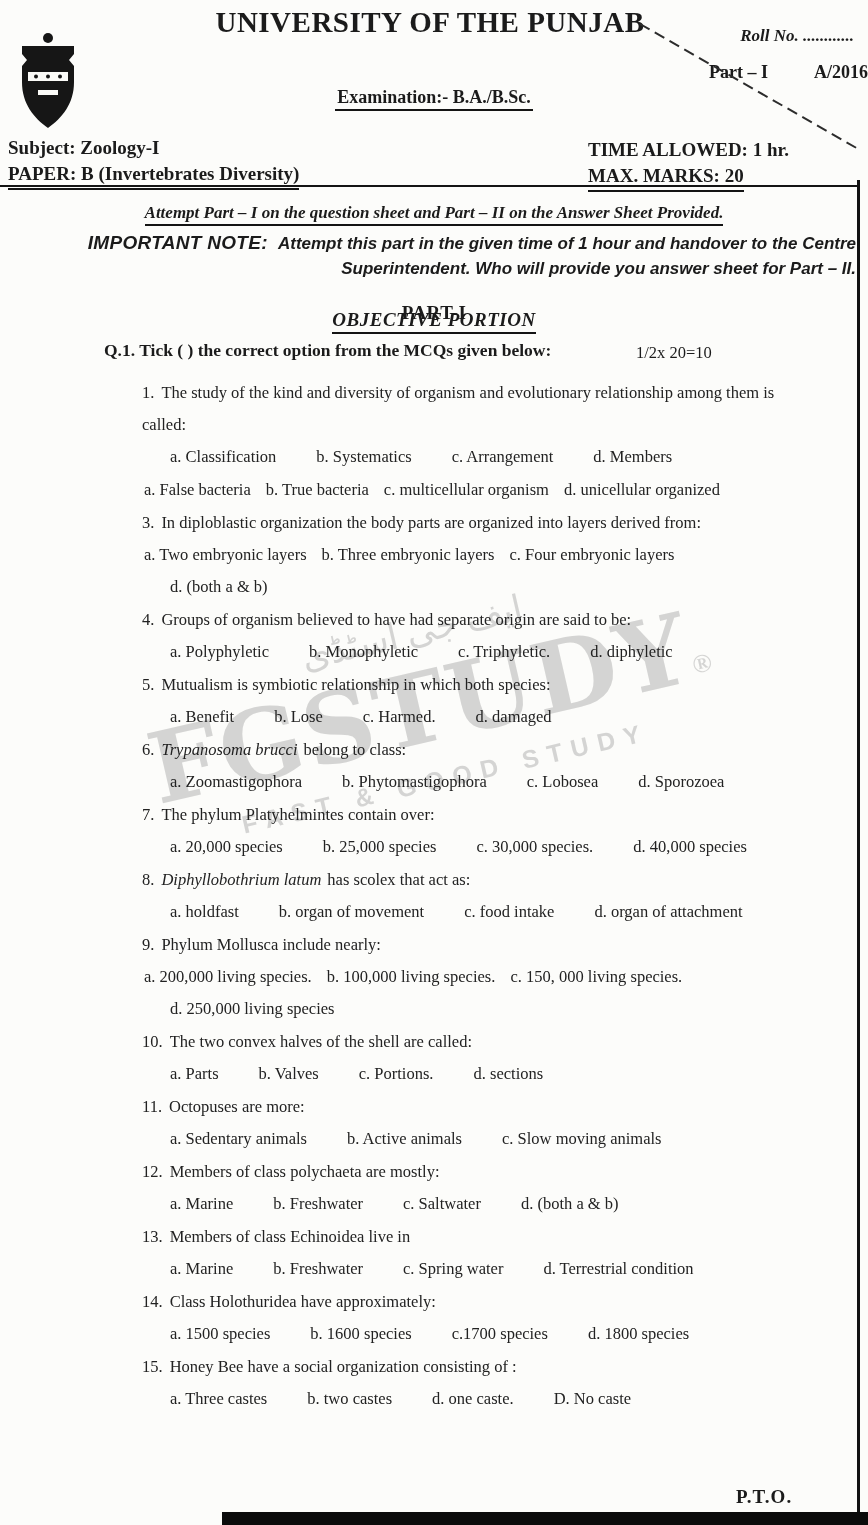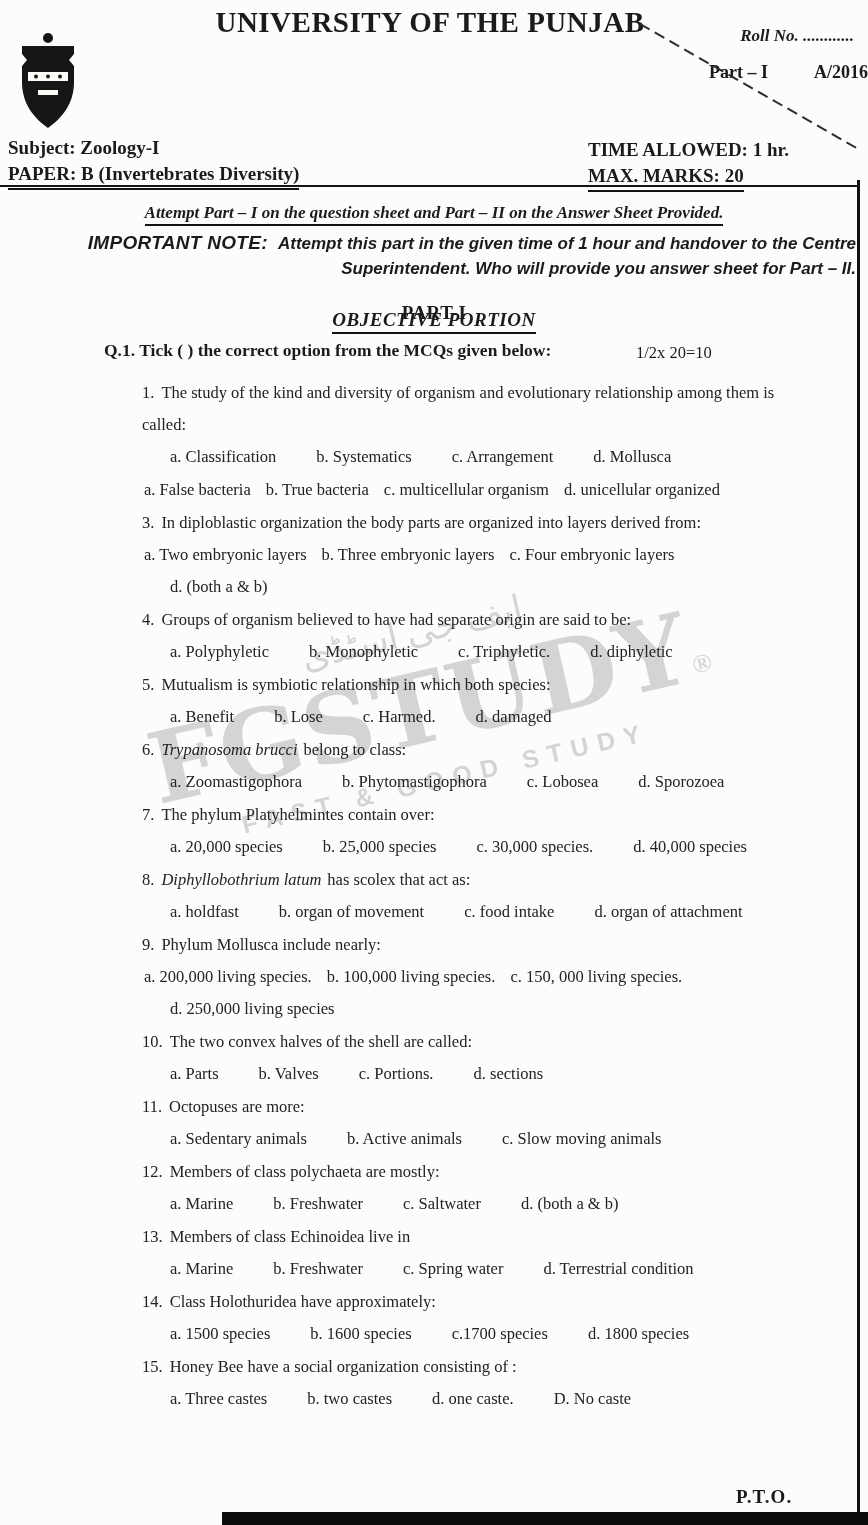--- a/index.html
+++ b/index.html
@@ -92,20 +92,23 @@
     </svg>
   </div>
 
   <div class="university">UNIVERSITY OF THE PUNJAB</div>
   <div class="roll-no">Roll No. ............</div>
 
   <div class="part-line">
     <span>Part – I</span>
     <span>A/2016</span>
   </div>
+  <div class="exam-wrap">
+    <span class="exam-line">Examination:- B.A./B.Sc.</span>
+  </div>
 
   <div class="subject-block">
     <div>Subject: Zoology-I</div>
     <div><span class="paper">PAPER: B (Invertebrates Diversity)</span></div>
   </div>
   <div class="time-block">
     <div>TIME ALLOWED: 1 hr.</div>
     <div><span class="max-marks">MAX. MARKS: 20</span></div>
   </div>
   <div class="header-rule"></div>
@@ -131,21 +134,21 @@
   <div class="questions" id="questions">
   <div class="question">
     <div class="q-head">
       <span class="q-num">1.</span><span class="q-text">The study of the kind and diversity of organism and evolutionary relationship among them is called:</span>
     </div>
     <div class="q-options">
           <div class="option-line">
             <span class="option">a. Classification</span>
             <span class="option">b. Systematics</span>
             <span class="option">c. Arrangement</span>
-            <span class="option">d. Mollusca</span>
+            <span class="option">d. Members</span>
           </div>
         </div>
   </div>
 
   <div class="question">
     <div class="q-options">
           <div class="option-line wide">
             <span class="option">a. False bacteria</span>
             <span class="option">b. True bacteria</span>
             <span class="option">c. multicellular organism</span>

